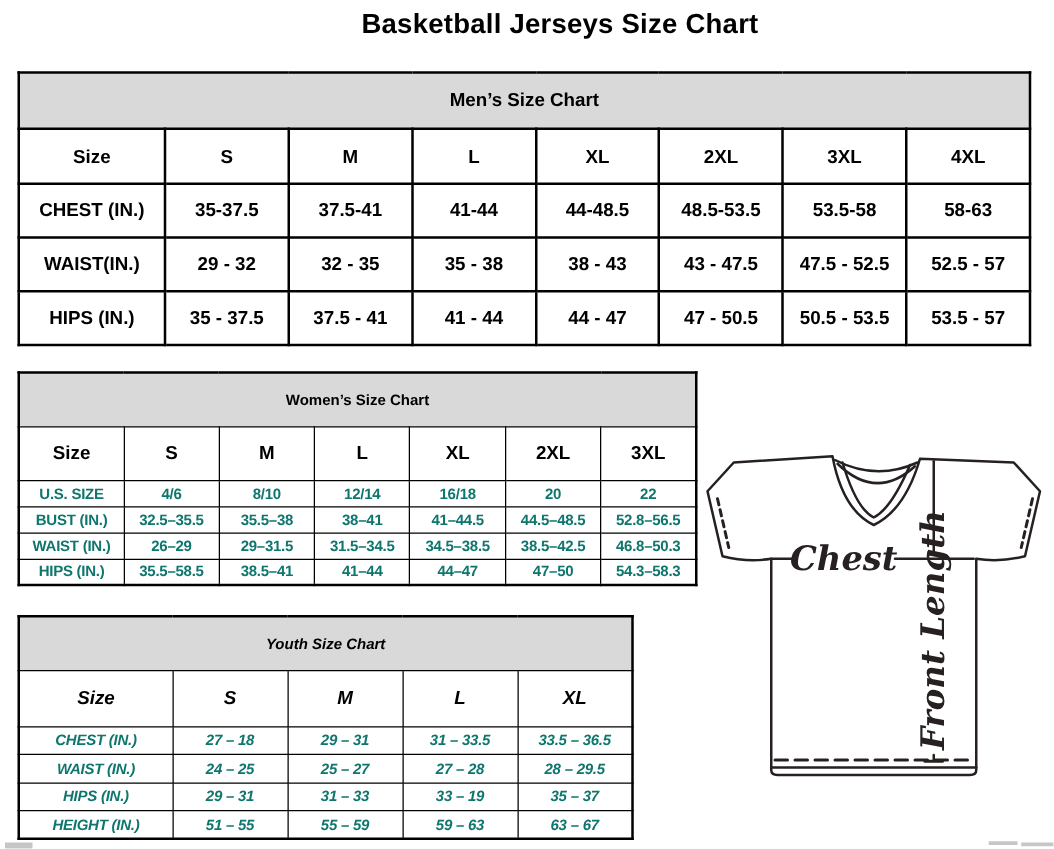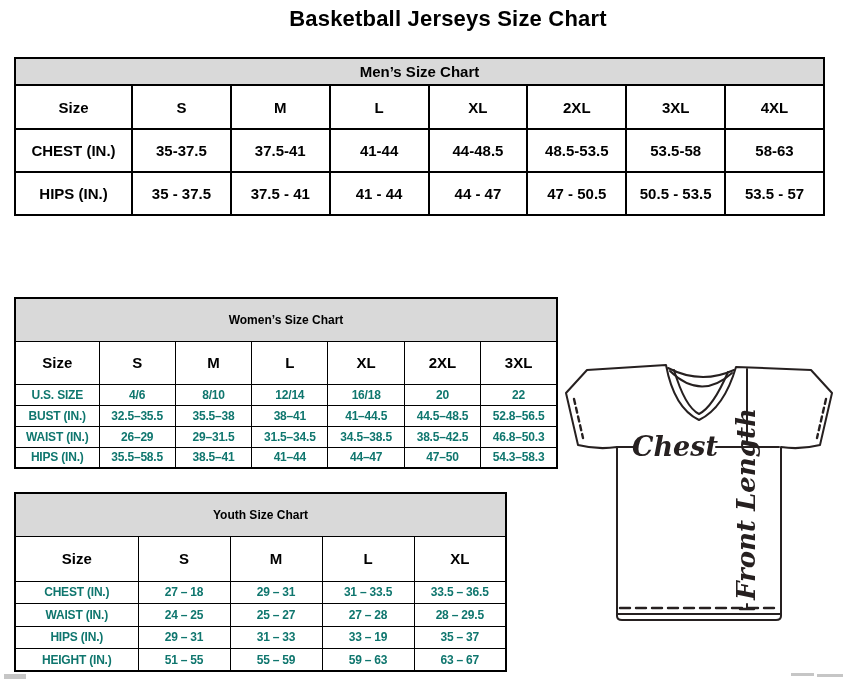--- a/index.html
+++ b/index.html
@@ -6,21 +6,21 @@
   .page{position:relative;width:843px;height:679px;background:#fff;overflow:hidden;
         font-family:"Liberation Sans",sans-serif;color:#000;}
   .page-title{position:absolute;top:6px;left:0;width:808px;text-align:center;
         font-size:22px;font-weight:bold;letter-spacing:.2px;margin-left:44px;}
   table.tbl{position:absolute;border-collapse:collapse;table-layout:fixed;background:#fff;}
   .tbl td,.tbl th{border:1px solid #000;text-align:center;vertical-align:middle;padding:0;}
   .tbl{border:2px solid #000;}
   .ttl{background:#d9d9d9;font-weight:bold;font-size:12px;border-width:2px;}
   
   .men td,.men th{border-width:2px;font-weight:bold;font-size:15px;}
-  .men tr.ttlrow{height:27px}.men tr.hrow{height:44px}.men tr.trow{height:43px}
+  .men tr.ttlrow{height:45px}.men tr.hrow{height:44px}.men tr.trow{height:43px}
   
   .sm td,.sm th{font-weight:bold;}
   .sm tr.hrow th{font-size:15px;}
   .sm tr.trow td,.sm tr.trow th{font-size:12px;letter-spacing:-.2px;color:#0f766e;}
   .wom tr.ttlrow{height:43px}.wom tr.hrow{height:43px}.wom tr.trow{height:21px}
   .you tr.ttlrow{height:43px}.you tr.hrow{height:45px}.you tr.trow{height:22.5px}
   .jersey{position:absolute;left:558px;top:358px;width:285px;height:266px;}
   .jersey text{font-family:"DejaVu Serif","Liberation Serif",serif;font-weight:bold;font-style:italic;fill:#262020;}
   .sb{position:absolute;background:#c6c6c6;}
 </style>
@@ -60,20 +60,30 @@
         <th>CHEST (IN.)</th>
         <td>35-37.5</td>
         <td>37.5-41</td>
         <td>41-44</td>
         <td>44-48.5</td>
         <td>48.5-53.5</td>
         <td>53.5-58</td>
         <td>58-63</td>
       </tr>
       <tr class="trow">
+        <th>WAIST(IN.)</th>
+        <td>29 - 32</td>
+        <td>32 - 35</td>
+        <td>35 - 38</td>
+        <td>38 - 43</td>
+        <td>43 - 47.5</td>
+        <td>47.5 - 52.5</td>
+        <td>52.5 - 57</td>
+      </tr>
+      <tr class="trow">
         <th>HIPS (IN.)</th>
         <td>35 - 37.5</td>
         <td>37.5 - 41</td>
         <td>41 - 44</td>
         <td>44 - 47</td>
         <td>47 - 50.5</td>
         <td>50.5 - 53.5</td>
         <td>53.5 - 57</td>
       </tr>
     </tbody>
@@ -134,21 +144,21 @@
         <td>35.5–58.5</td>
         <td>38.5–41</td>
         <td>41–44</td>
         <td>44–47</td>
         <td>47–50</td>
         <td>54.3–58.3</td>
       </tr>
     </tbody>
   </table>
 
-  <table class="tbl sm you" style="left:14px;top:492px;width:493px;">
+  <table class="tbl sm you" style="left:14px;top:492px;width:493px;font-style:italic;">
     <colgroup>
         <col style="width:123px">
         <col>
         <col>
         <col>
         <col>
       </colgroup>
     <tbody>
       <tr class="ttlrow">
           <td colspan="5" class="ttl">Youth Size Chart</td>

